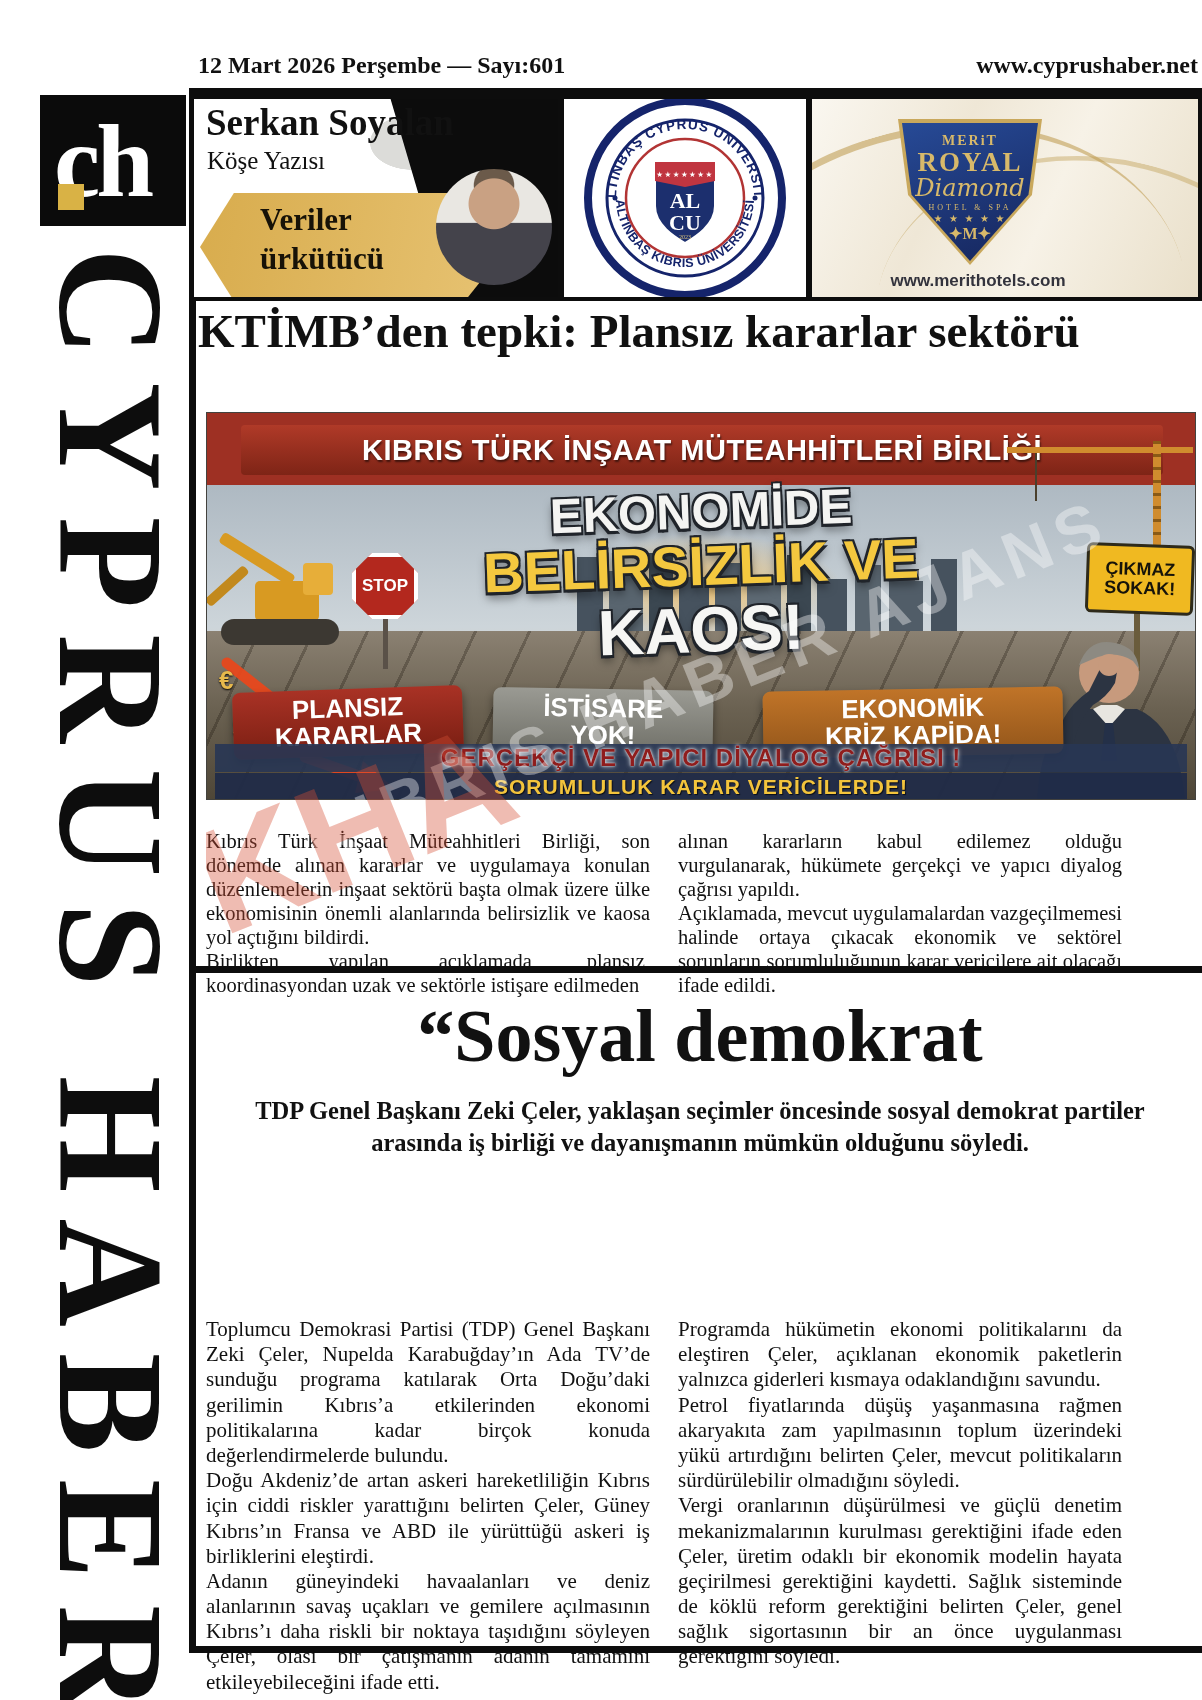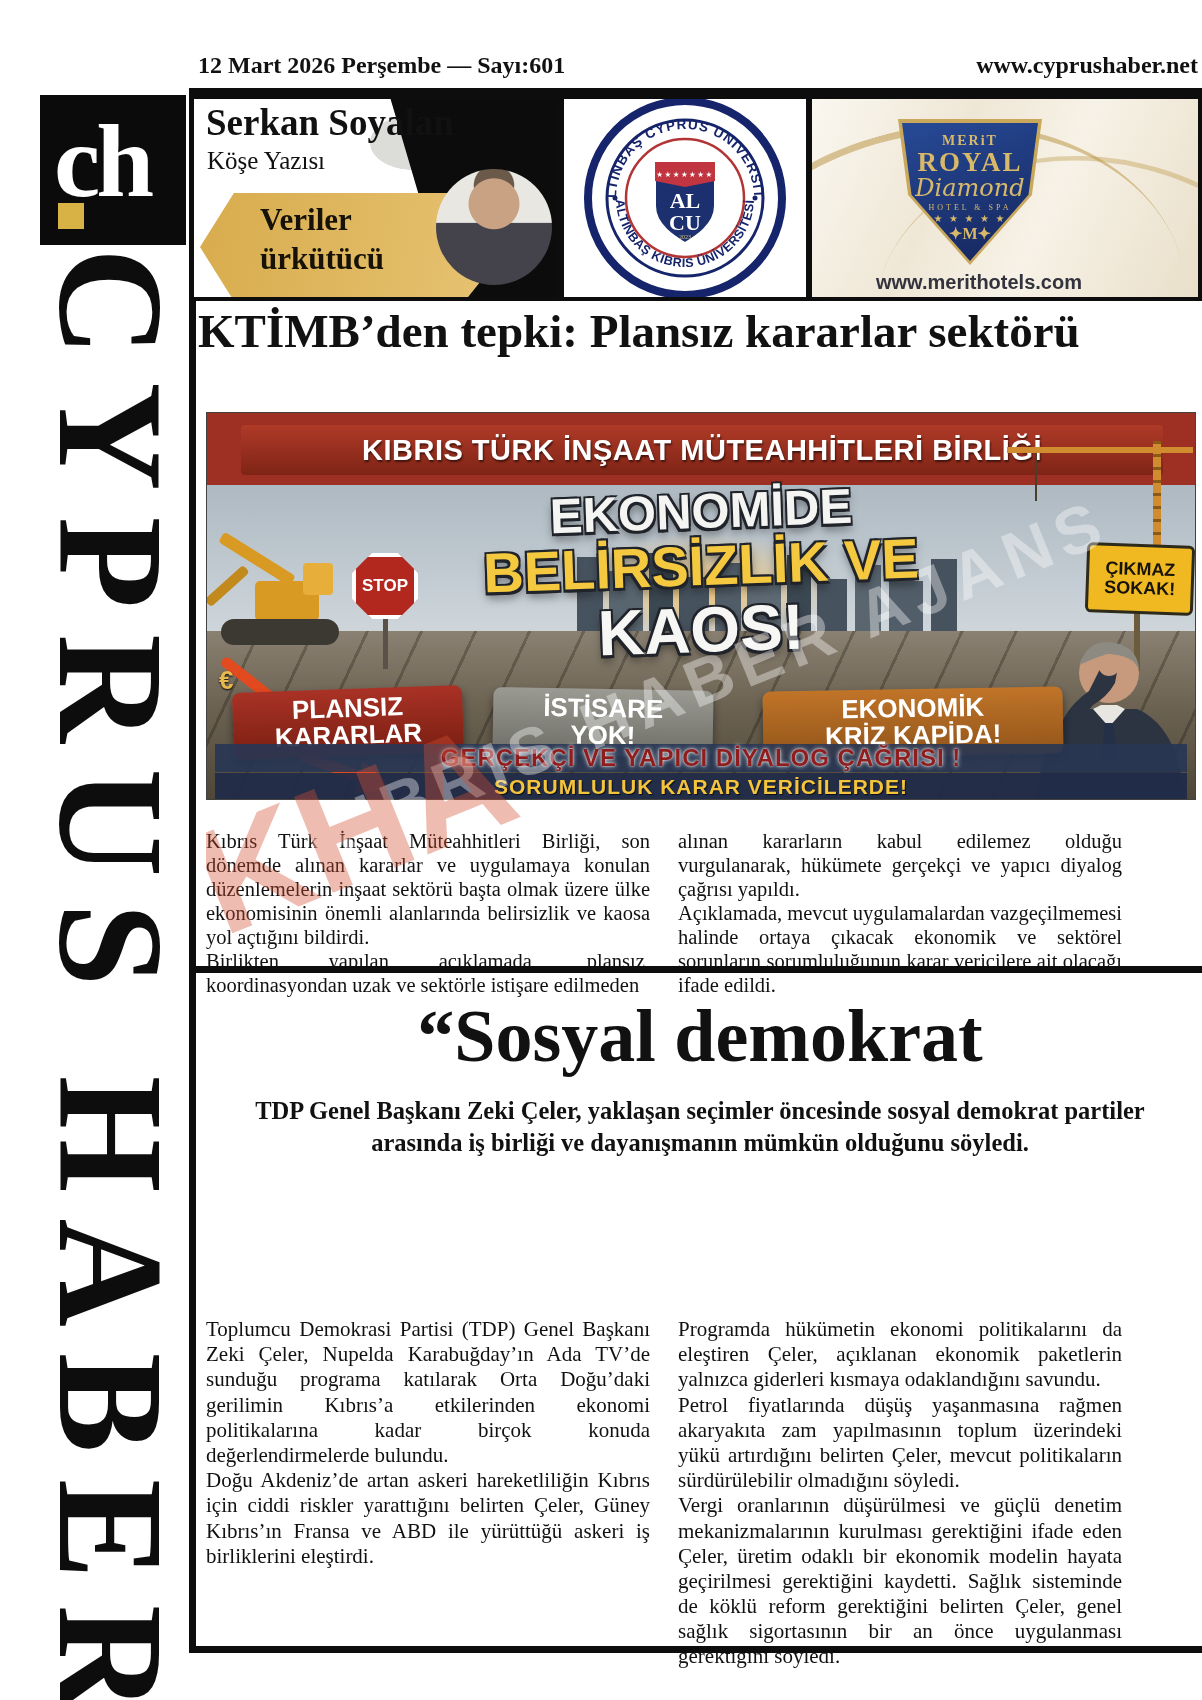--- a/index.html
+++ b/index.html
@@ -1,20 +1,20 @@
 <!DOCTYPE html>
 <html lang="tr"><head>
 <meta charset="utf-8">
 <style>
   html,body{margin:0;padding:0;background:#ffffff;}
   .page{position:relative;width:1202px;height:1700px;background:#fff;overflow:hidden;
         font-family:"Liberation Serif","DejaVu Serif",serif;color:#111;}
 
   
-  .mast-logo{position:absolute;left:40px;top:95px;width:146px;height:150px;background:#0b0b0b;}
+  .mast-logo{position:absolute;left:40px;top:95px;width:146px;height:131px;background:#0b0b0b;}
   .mast-logo .ch{position:absolute;left:14px;top:6px;font-size:104px;font-weight:bold;color:#fff;
                  font-family:"Liberation Serif",serif;letter-spacing:-4px;}
   .mast-logo .dot{position:absolute;left:18px;bottom:16px;width:26px;height:26px;background:#d9b245;}
   .mast-title{position:absolute;left:34px;top:248px;width:154px;height:1452px;
               writing-mode:vertical-rl;text-orientation:mixed;white-space:nowrap;
               font-size:150px;font-weight:bold;letter-spacing:26px;color:#0d0d0d;line-height:154px;}
   .content-vline{position:absolute;left:189px;top:94px;width:7px;height:1559px;background:#0d0d0d;}
 
   
   .dateline{position:absolute;left:198px;top:52px;width:1000px;display:flex;justify-content:space-between;
@@ -61,21 +61,21 @@
   .merit-shield-outer{position:absolute;left:86px;top:20px;width:144px;height:146px;background:#c9a85c;
      clip-path:polygon(0 0,100% 0,93% 52%,50% 100%,7% 52%);}
   .merit-shield{position:absolute;left:4px;top:4px;width:136px;height:138px;background:linear-gradient(160deg,#274a96,#15255c);
      clip-path:polygon(0 0,100% 0,93% 52%,50% 100%,7% 52%);text-align:center;color:#d8b96a;}
   .merit-shield .m1{margin-top:10px;font-size:14px;font-weight:bold;letter-spacing:2px;}
   .merit-shield .m2{font-size:27px;font-weight:bold;letter-spacing:2px;line-height:1;}
   .merit-shield .m3{font-size:24px;font-style:italic;line-height:1.05;font-family:"DejaVu Serif",serif;}
   .merit-shield .m4{font-size:8px;letter-spacing:3px;margin-top:2px;}
   .merit-shield .mstars{font-size:10px;letter-spacing:2px;margin-top:1px;}
   .merit-shield .memblem{font-size:16px;font-weight:bold;margin-top:0;}
-  .merit-web{position:absolute;left:64px;top:172px;width:204px;text-align:center;font-size:20px;font-weight:bold;
+  .merit-web{position:absolute;left:64px;top:172px;width:204px;text-align:center;font-size:17px;font-weight:bold;
      color:#33333d;font-family:"Liberation Sans",sans-serif;}
 
   
   .a1-headline{position:absolute;left:198px;top:306px;width:1000px;
      font-size:47px;font-weight:bold;line-height:1.08;}
   .banner{position:absolute;left:206px;top:412px;width:990px;height:388px;overflow:hidden;border:1px solid #43423e;
      box-sizing:border-box;font-family:"Liberation Sans","DejaVu Sans",sans-serif;}
   .b-sky{position:absolute;inset:72px 0 0 0;background:linear-gradient(180deg,#aeb9c2 0%,#cdd5da 45%,#d9d4c8 70%,#b7aa95 100%);}
   .b-city{position:absolute;left:0;top:142px;width:100%;height:80px;}
   .b-city div{position:absolute;bottom:0;background:#46525e;}
@@ -319,20 +319,21 @@
 
   <div class="a2">
     <div class="a2-headline">
       <span style="display:block">“Sosyal demokrat</span>
     </div>
     <div class="a2-subhead">TDP Genel Başkanı Zeki Çeler, yaklaşan seçimler öncesinde sosyal demokrat partiler arasında iş birliği ve dayanışmanın mümkün olduğunu söyledi.</div>
     <div class="a2-cols">
       <div class="a-col">
         <p>Toplumcu Demokrasi Partisi (TDP) Genel Başkanı Zeki Çeler, Nupelda Karabuğday’ın Ada TV’de sunduğu programa katılarak Orta Doğu’daki gerilimin Kıbrıs’a etkilerinden ekonomi politikalarına kadar birçok konuda değerlendirmelerde bulundu.</p>
         <p>Doğu Akdeniz’de artan askeri hareketliliğin Kıbrıs için ciddi riskler yarattığını belirten Çeler, Güney Kıbrıs’ın Fransa ve ABD ile yürüttüğü askeri iş birliklerini eleştirdi.</p>
+        <p>Adanın güneyindeki havaalanları ve deniz alanlarının savaş uçakları ve gemilere açılmasının Kıbrıs’ı daha riskli bir noktaya taşıdığını söyleyen Çeler, olası bir çatışmanın adanın tamamını etkileyebileceğini ifade etti.</p>
       </div>
       <div class="a-col">
         <p>Programda hükümetin ekonomi politikalarını da eleştiren Çeler, açıklanan ekonomik paketlerin yalnızca giderleri kısmaya odaklandığını savundu.</p>
         <p>Petrol fiyatlarında düşüş yaşanmasına rağmen akaryakıta zam yapılmasının toplum üzerindeki yükü artırdığını belirten Çeler, mevcut politikaların sürdürülebilir olmadığını söyledi.</p>
         <p>Vergi oranlarının düşürülmesi ve güçlü denetim mekanizmalarının kurulması gerektiğini ifade eden Çeler, üretim odaklı bir ekonomik modelin hayata geçirilmesi gerektiğini kaydetti. Sağlık sisteminde de köklü reform gerektiğini belirten Çeler, genel sağlık sigortasının bir an önce uygulanması gerektiğini söyledi.</p>
       </div>
     </div>
   </div>
 
   <div class="rule rule-bot"></div>

